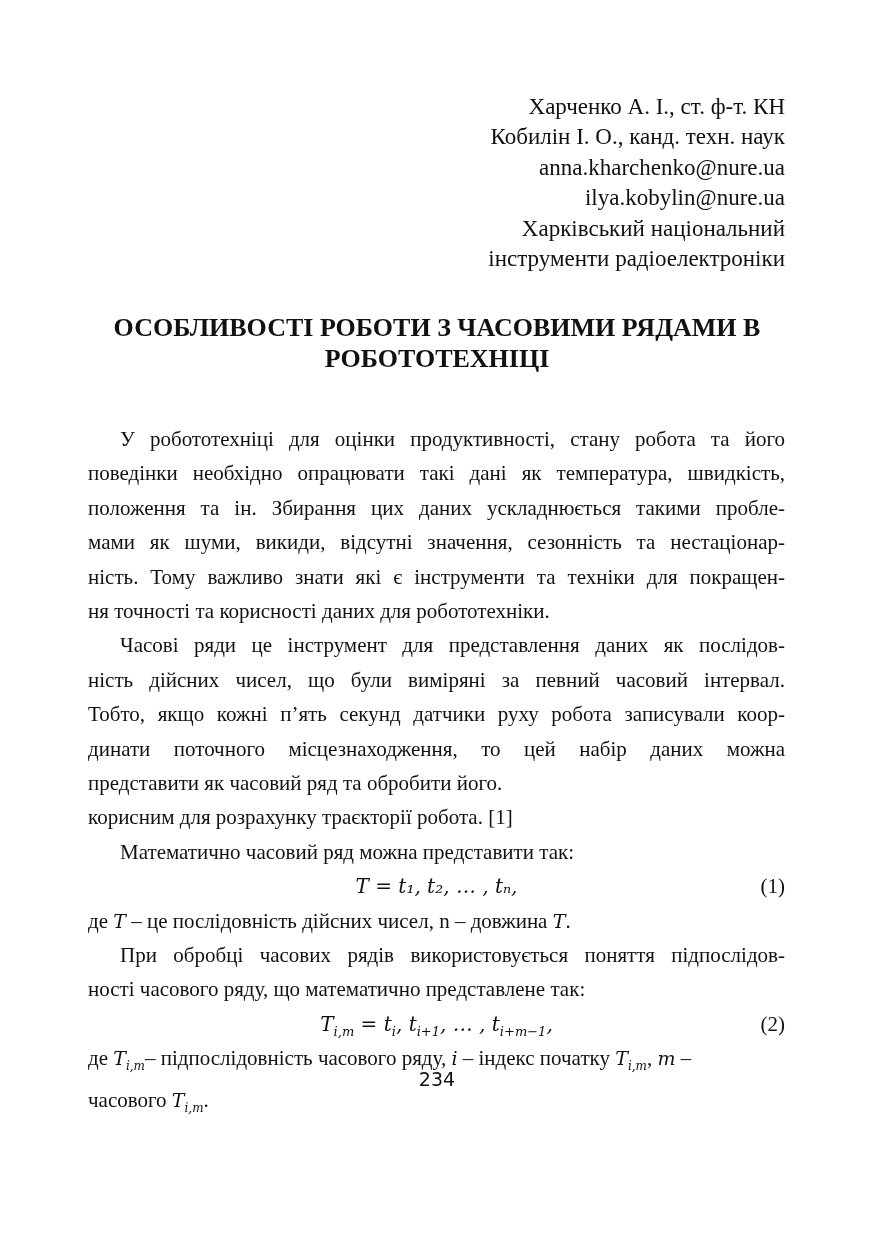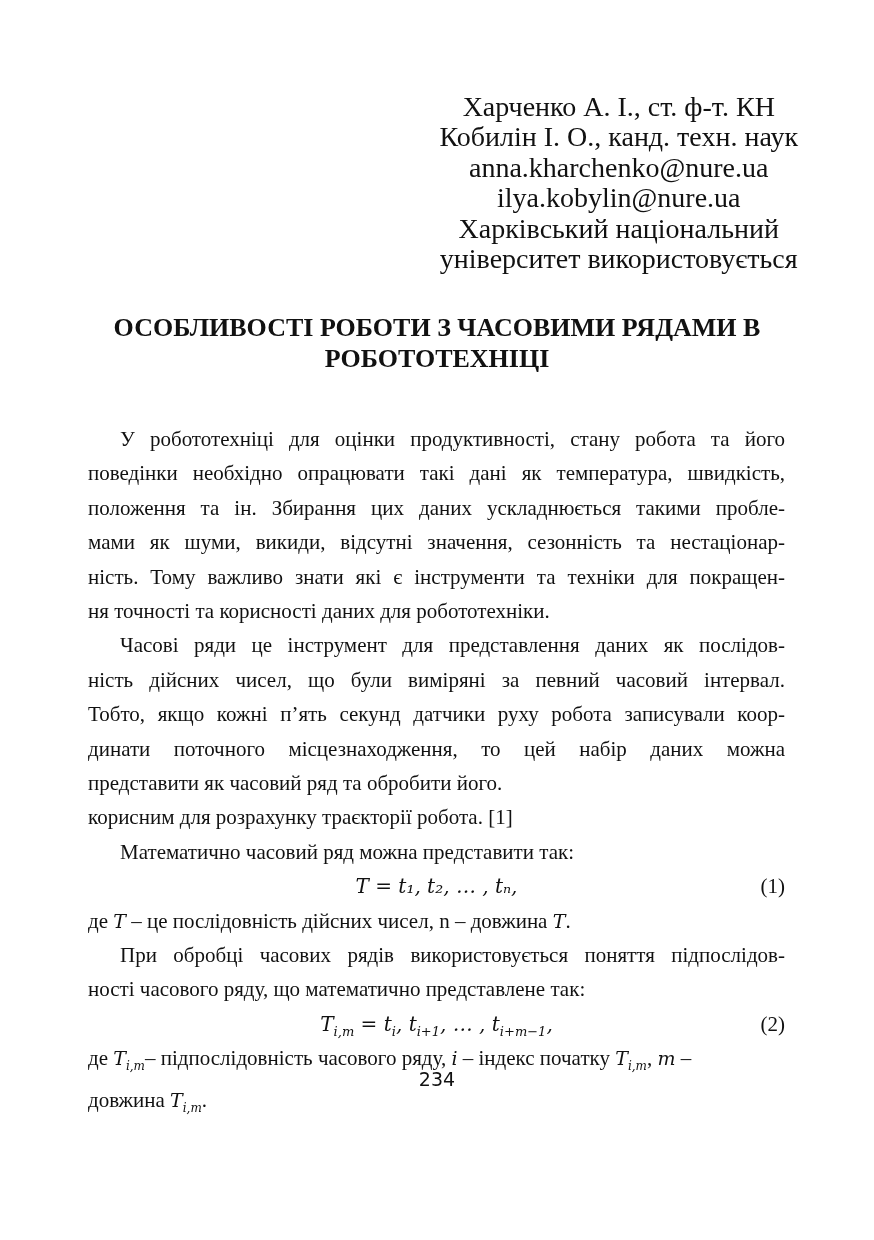--- a/index.html
+++ b/index.html
@@ -1,21 +1,21 @@
 <!DOCTYPE html>
 <html><head>
 <meta charset="utf-8">
 <style>
   html, body { margin: 0; padding: 0; background: #ffffff; }
   body { width: 874px; height: 1240px; position: relative; overflow: hidden;
          font-family: "Liberation Serif", "DejaVu Serif", serif; color: #111; }
   .page { position: absolute; left: 0; top: 0; width: 874px; height: 1240px; }
 
-  .authors { position: absolute; right: 76px; top: 92px; text-align: center;
-             font-size: 28px; line-height: 30.4px; }
+  .authors { position: absolute; right: 89px; top: 92px; text-align: right;
+             font-size: 23px; line-height: 30.4px; }
   .authors div { white-space: nowrap; }
 
   .title { position: absolute; left: 88px; width: 698px; top: 312px; text-align: center;
            font-weight: bold; font-size: 26px; line-height: 31px; }
 
   .body { position: absolute; left: 88px; width: 697px; top: 422px;
           font-size: 21px; line-height: 34.4px; }
   .p { text-align: justify; text-align-last: left; margin: 0; }
   .p .ln { display: block; text-align: justify; text-align-last: justify; white-space: nowrap; }
   .p .ln.last { text-align-last: left; }
@@ -36,21 +36,21 @@
 <body>
 
 <div class="page">
 
   <div class="authors">
     <div>Харченко А. І., ст. ф-т. КН</div>
     <div>Кобилін І. О., канд. техн. наук</div>
     <div>anna.kharchenko@nure.ua</div>
     <div>ilya.kobylin@nure.ua</div>
     <div>Харківський національний</div>
-    <div>університет використовується</div>
+    <div>інструменти радіоелектроніки</div>
   </div>
 
   <div class="title">
     <div>ОСОБЛИВОСТІ РОБОТИ З ЧАСОВИМИ РЯДАМИ В</div>
     <div>РОБОТОТЕХНІЦІ</div>
   </div>
 
   <div class="body">
 
     <div class="p">
@@ -92,19 +92,19 @@
       <span class="ln last">ності часового ряду, що математично представлене так:</span>
     </div>
 
     <div class="formula-row">
       <div class="formula"><span>T</span><sub>i,m</sub><span> = </span><span>t</span><sub>i</sub><span>, t</span><sub>i+1</sub><span>, … , t</span><sub>i+m−1</sub><span>,</span></div>
       <div class="eqnum">(2)</div>
     </div>
 
     <div class="p">
       <span class="ln last"><span>де </span><span class="m"><span>T</span><sub>i,m</sub></span><span>– підпослідовність часового ряду, </span><span class="m">i</span><span> – індекс початку </span><span class="m"><span>T</span><sub>i,m</sub></span><span>, </span><span class="m">m</span><span> –</span></span>
-      <span class="ln last"><span>довжина </span><span class="m"><span>T</span><sub>i,m</sub></span><span>.</span></span>
+      <span class="ln last"><span>часового </span><span class="m"><span>T</span><sub>i,m</sub></span><span>.</span></span>
     </div>
 
   </div>
 
   <div class="pagenum">234</div>
 </div>
 
 </body></html>

